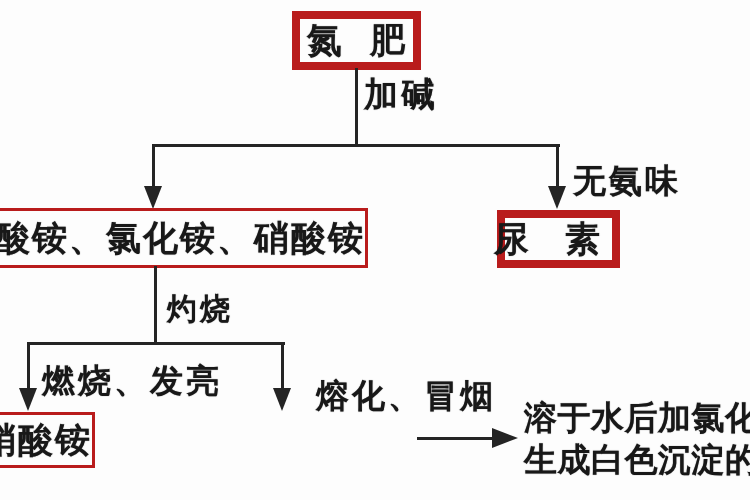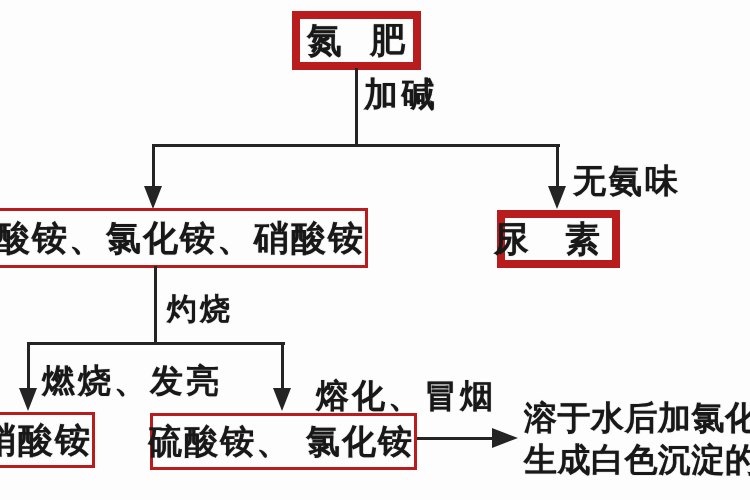--- a/index.html
+++ b/index.html
@@ -105,23 +105,20 @@
   <div class="vline" style="left:281px;top:344px;height:46px;"></div>
   <div class="arr-down" style="left:273px;top:388px;"></div>
   <div class="lbl" style="left:300px;top:374px;margin-left:16px;">
     <span>熔化、冒烟</span>
   </div>
 
   <div class="box" style="left:-32px;top:412px;width:127px;height:56px;border-width:3px;">
     <span>硝酸铵</span>
   </div>
 
-  <div class="box" style="left:150px;top:413px;width:267px;height:57px;border-width:3px;font-size:34px;">
-    <span>硫酸铵、 氯化铵</span>
-  </div>
 
   <div class="hline" style="left:417px;top:437px;width:78px;"></div>
   <div class="arr-right" style="left:492px;top:428px;"></div>
 
   <div class="note" style="left:524px;top:397px;">
     <div>溶于水后加氯化</div>
     <div>生成白色沉淀的</div>
   </div>
 
 </div>

